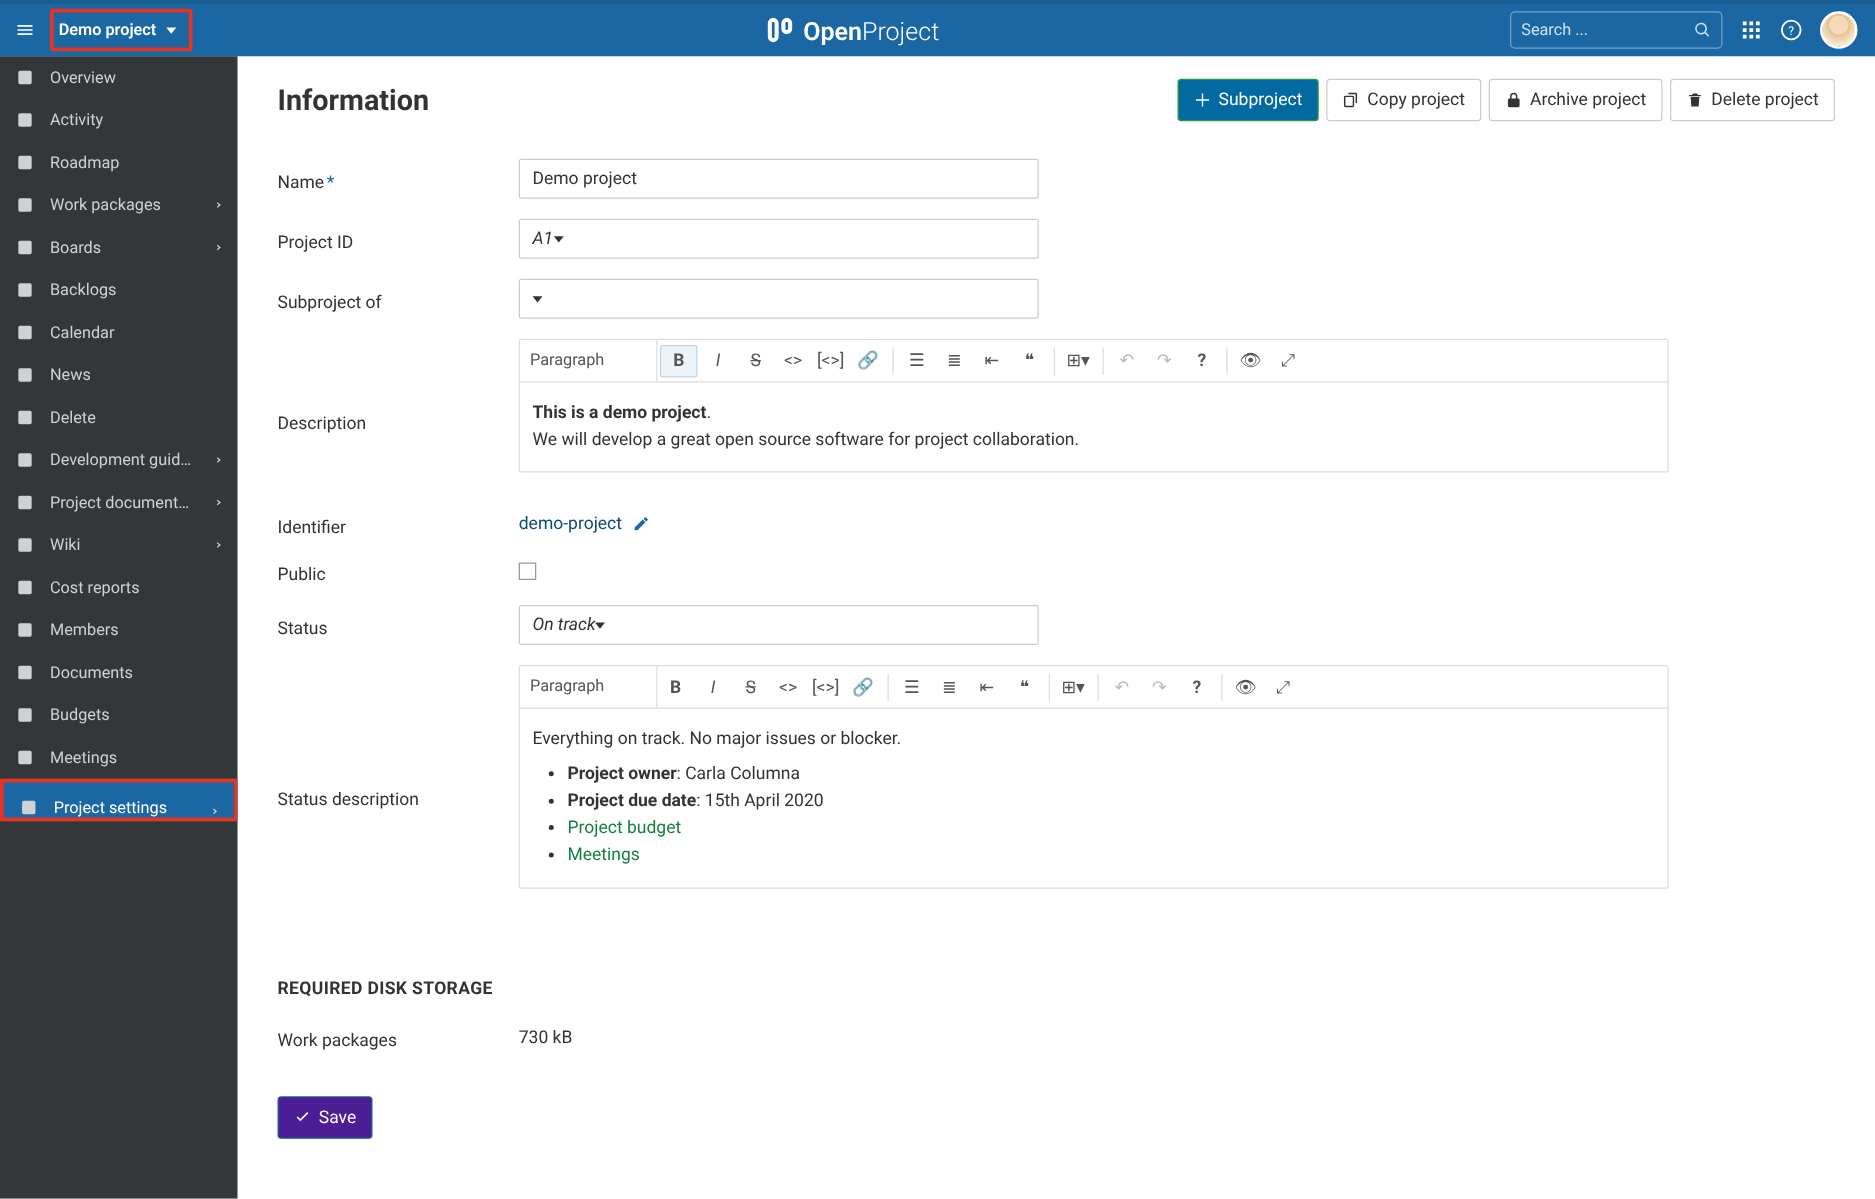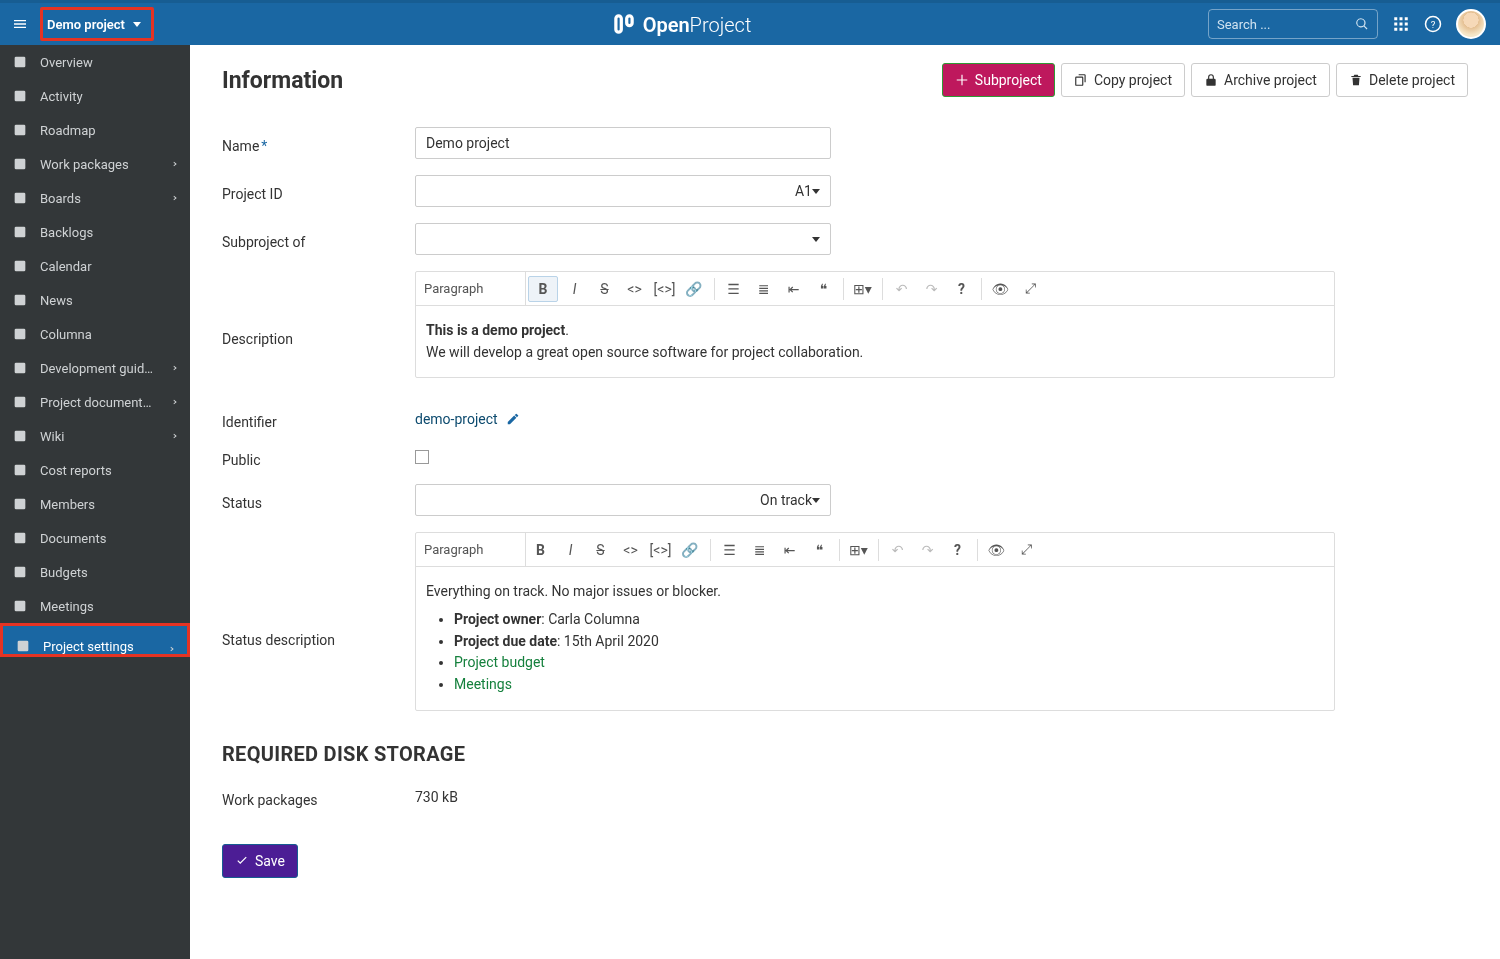--- a/index.html
+++ b/index.html
@@ -20,43 +20,43 @@
   .sidebar{width:190px;background:#333739;color:#cfd2d4;font-size:13px;overflow-y:auto;}
   .side-item{display:flex;align-items:center;gap:12px;padding:0 12px;height:34px;cursor:pointer;white-space:nowrap;}
   .side-item .si-label{flex:1;overflow:hidden;text-overflow:ellipsis;}
   .side-item.active{background:#1a67a3;color:#fff;border:3px solid #e63323;align-items:flex-end;}
   .side-ico{width:16px;height:16px;fill:#cfd2d4;flex-shrink:0;}
   .side-arr{width:10px;height:10px;fill:#cfd2d4;}
   .main{flex:1;overflow:auto;padding:18px 32px 40px 32px;}
   .page-head{display:flex;align-items:center;margin-bottom:30px;}
   .page-head h1{font-size:23px;font-weight:700;color:#333;flex:1;}
   .btn{display:inline-flex;align-items:center;gap:6px;border:1px solid #ccc;background:#fff;color:#333;height:34px;padding:0 12px;border-radius:3px;font-size:14px;cursor:pointer;margin-left:6px;}
-  .btn.green{background:#be185d;border-color:#2f9a34;color:#fff;}
+  .btn.green{background:#0369a1;border-color:#2f9a34;color:#fff;}
   .btn.blue{background:#4c1d95;border-color:#175d92;color:#fff;}
   .btn svg{width:14px;height:14px;fill:currentColor;}
   .form-row{display:flex;align-items:center;margin-bottom:16px;}
   .form-row.top{align-items:flex-start;}
   .form-label{width:193px;font-size:14px;color:#333;padding-top:6px;}
   .req{color:#1a67a3;margin-left:2px;}
   .inp,.sel{width:416px;height:32px;border:1px solid #ccc;border-radius:2px;padding:0 10px;font-size:14px;color:#333;background:#fff;}
-  .sel{appearance:none;position:relative;display:flex;align-items:center;justify-content:flex-end;cursor:pointer;}
+  .sel{appearance:none;position:relative;display:flex;align-items:center;justify-content:flex-start;cursor:pointer;font-style:italic;}
   .sel .caret{width:0;height:0;border-left:4px solid transparent;border-right:4px solid transparent;border-top:5px solid #333;}
   .editor{border:1px solid #ddd;border-radius:2px;width:920px;}
   .toolbar{display:flex;align-items:center;border-bottom:1px solid #ddd;height:34px;}
   .tb-sel{width:110px;height:100%;border:none;border-right:1px solid #ddd;padding:0 8px;font-size:13px;color:#555;display:flex;align-items:center;justify-content:space-between;cursor:pointer;}
   .tb-btn{width:30px;height:100%;display:flex;align-items:center;justify-content:center;border-right:1px solid transparent;cursor:pointer;color:#555;}
   .tb-btn.active{background:#eef3f8;border:1px solid #b9d3e8;border-radius:2px;height:26px;margin:0 2px;}
   .tb-sep{width:1px;height:22px;background:#ddd;margin:0 4px;}
   .ed-body{padding:14px 10px;font-size:14px;color:#333;line-height:1.55;}
   .ed-body ul{margin:6px 0 0 28px;}
   .ed-body a{color:#15803d;text-decoration:none;}
   .ident-val{display:flex;align-items:center;gap:8px;color:#0c4a6e;}
   .pencil{width:14px;height:14px;fill:#1a67a3;cursor:pointer;}
   .chk{width:14px;height:14px;border:1px solid #999;cursor:pointer;}
-  .section-h{font-size:20px;font-weight:700;color:#333;margin:31px 0 20px 0;letter-spacing:.3px;}
+  .section-h{font-size:14px;font-weight:700;color:#333;margin:72px 0 20px 0;letter-spacing:.3px;}
   .logo-ico{width:26px;height:26px;fill:#fff;}
 </style>
 </head>
 <body>
 
 <svg width="0" height="0" style="position:absolute">
  <symbol id="i-menu" viewBox="0 0 24 24">
       <path d="M3 6h18v2H3zM3 11h18v2H3zM3 16h18v2H3z"></path>
     </symbol>
  <symbol id="i-search" viewBox="0 0 24 24">
@@ -187,21 +187,21 @@
       <div class="side-item">
         <svg class="side-ico">
           <use href="#i-generic"></use>
         </svg>
         <span class="si-label">News</span>
       </div>
       <div class="side-item">
         <svg class="side-ico">
           <use href="#i-generic"></use>
         </svg>
-        <span class="si-label">Columna</span>
+        <span class="si-label">Delete</span>
       </div>
       <div class="side-item">
         <svg class="side-ico">
           <use href="#i-generic"></use>
         </svg>
         <span class="si-label">Development guideli...</span>
         <svg class="side-arr">
           <use href="#i-arrow"></use>
         </svg>
       </div>

